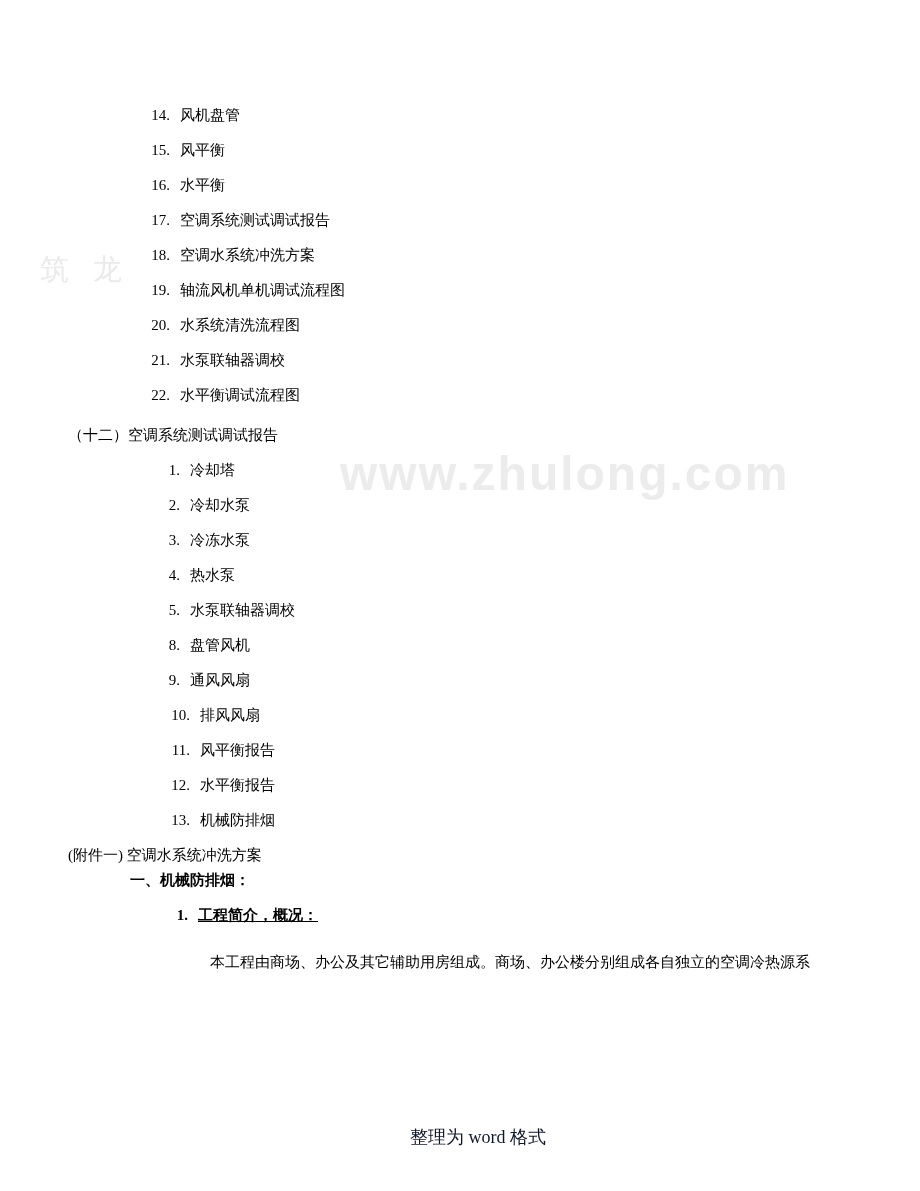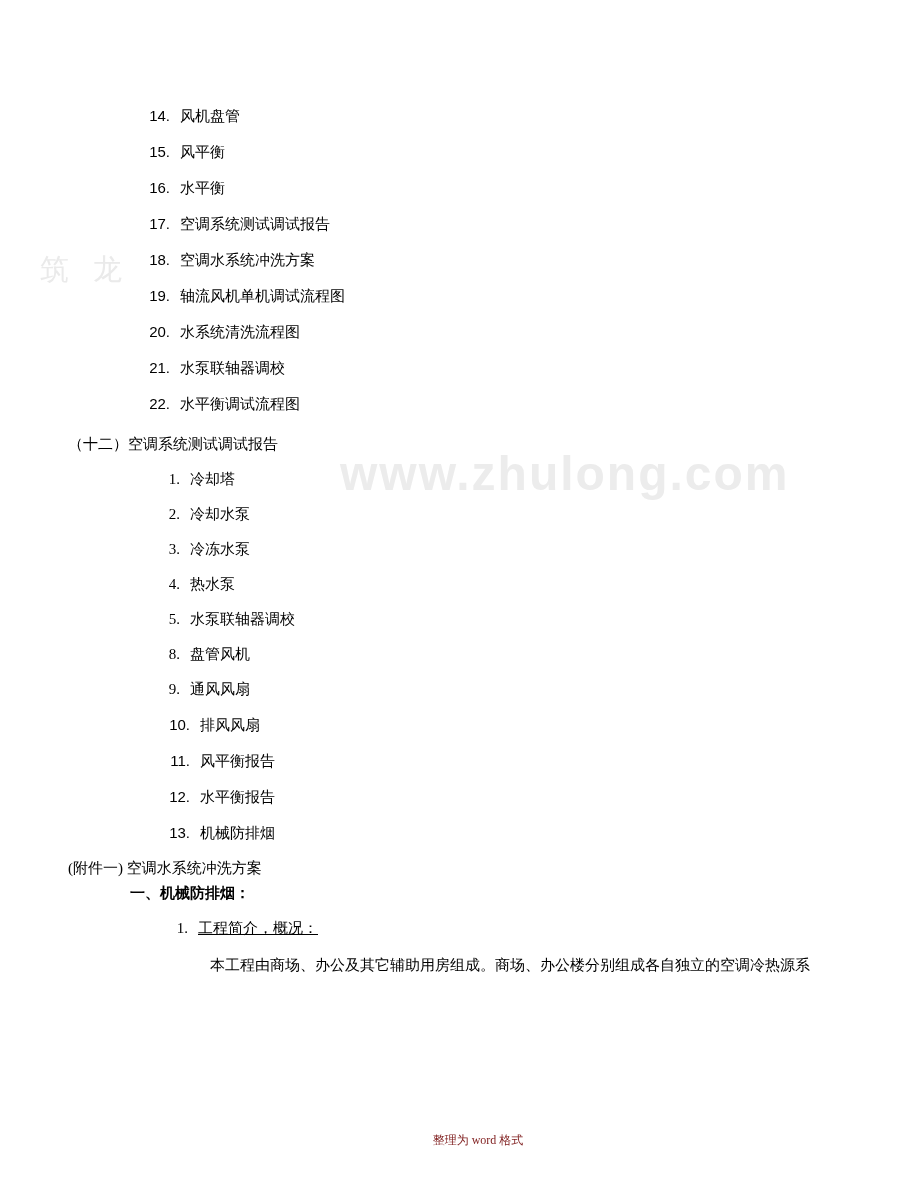--- a/index.html
+++ b/index.html
@@ -39,51 +39,51 @@
       padding-left: 8px;
       margin-bottom: 10px;
     }
     .section-heading {
       padding-left: 70px;
       margin-bottom: 20px;
       font-weight: bold;
     }
     .sub-heading {
       padding-left: 110px;
-      margin-bottom: 22px;
-      font-weight: normal;
+      margin-bottom: 32px;
+      font-weight: bold;
     }
     .sub-heading .underlined {
       text-decoration: underline;
     }
     .paragraph {
       padding-left: 150px;
       margin-bottom: 20px;
     }
     .number {
       display: inline-block;
-      font-family: Liberation Sans, sans-serif;
+      font-family: Liberation Serif, serif;
       min-width: 28px;
       text-align: right;
       margin-right: 10px;
     }
     .number-short {
       display: inline-block;
       font-family: "Times New Roman", serif;
       min-width: 18px;
       text-align: right;
       margin-right: 10px;
     }
     .footer {
       position: absolute;
       bottom: 45px;
       width: 100%;
       text-align: center;
-      font-size: 12px;
-      color: #7f1d1d;
+      font-size: 18px;
+      color: #0f172a;
       padding-left: 36px;
     }
     .footer .word {
       font-family: "Times New Roman", serif;
     }
     .watermark {
       position: absolute;
       color: #eaeaea;
       font-family: Arial, sans-serif;
       pointer-events: none;

